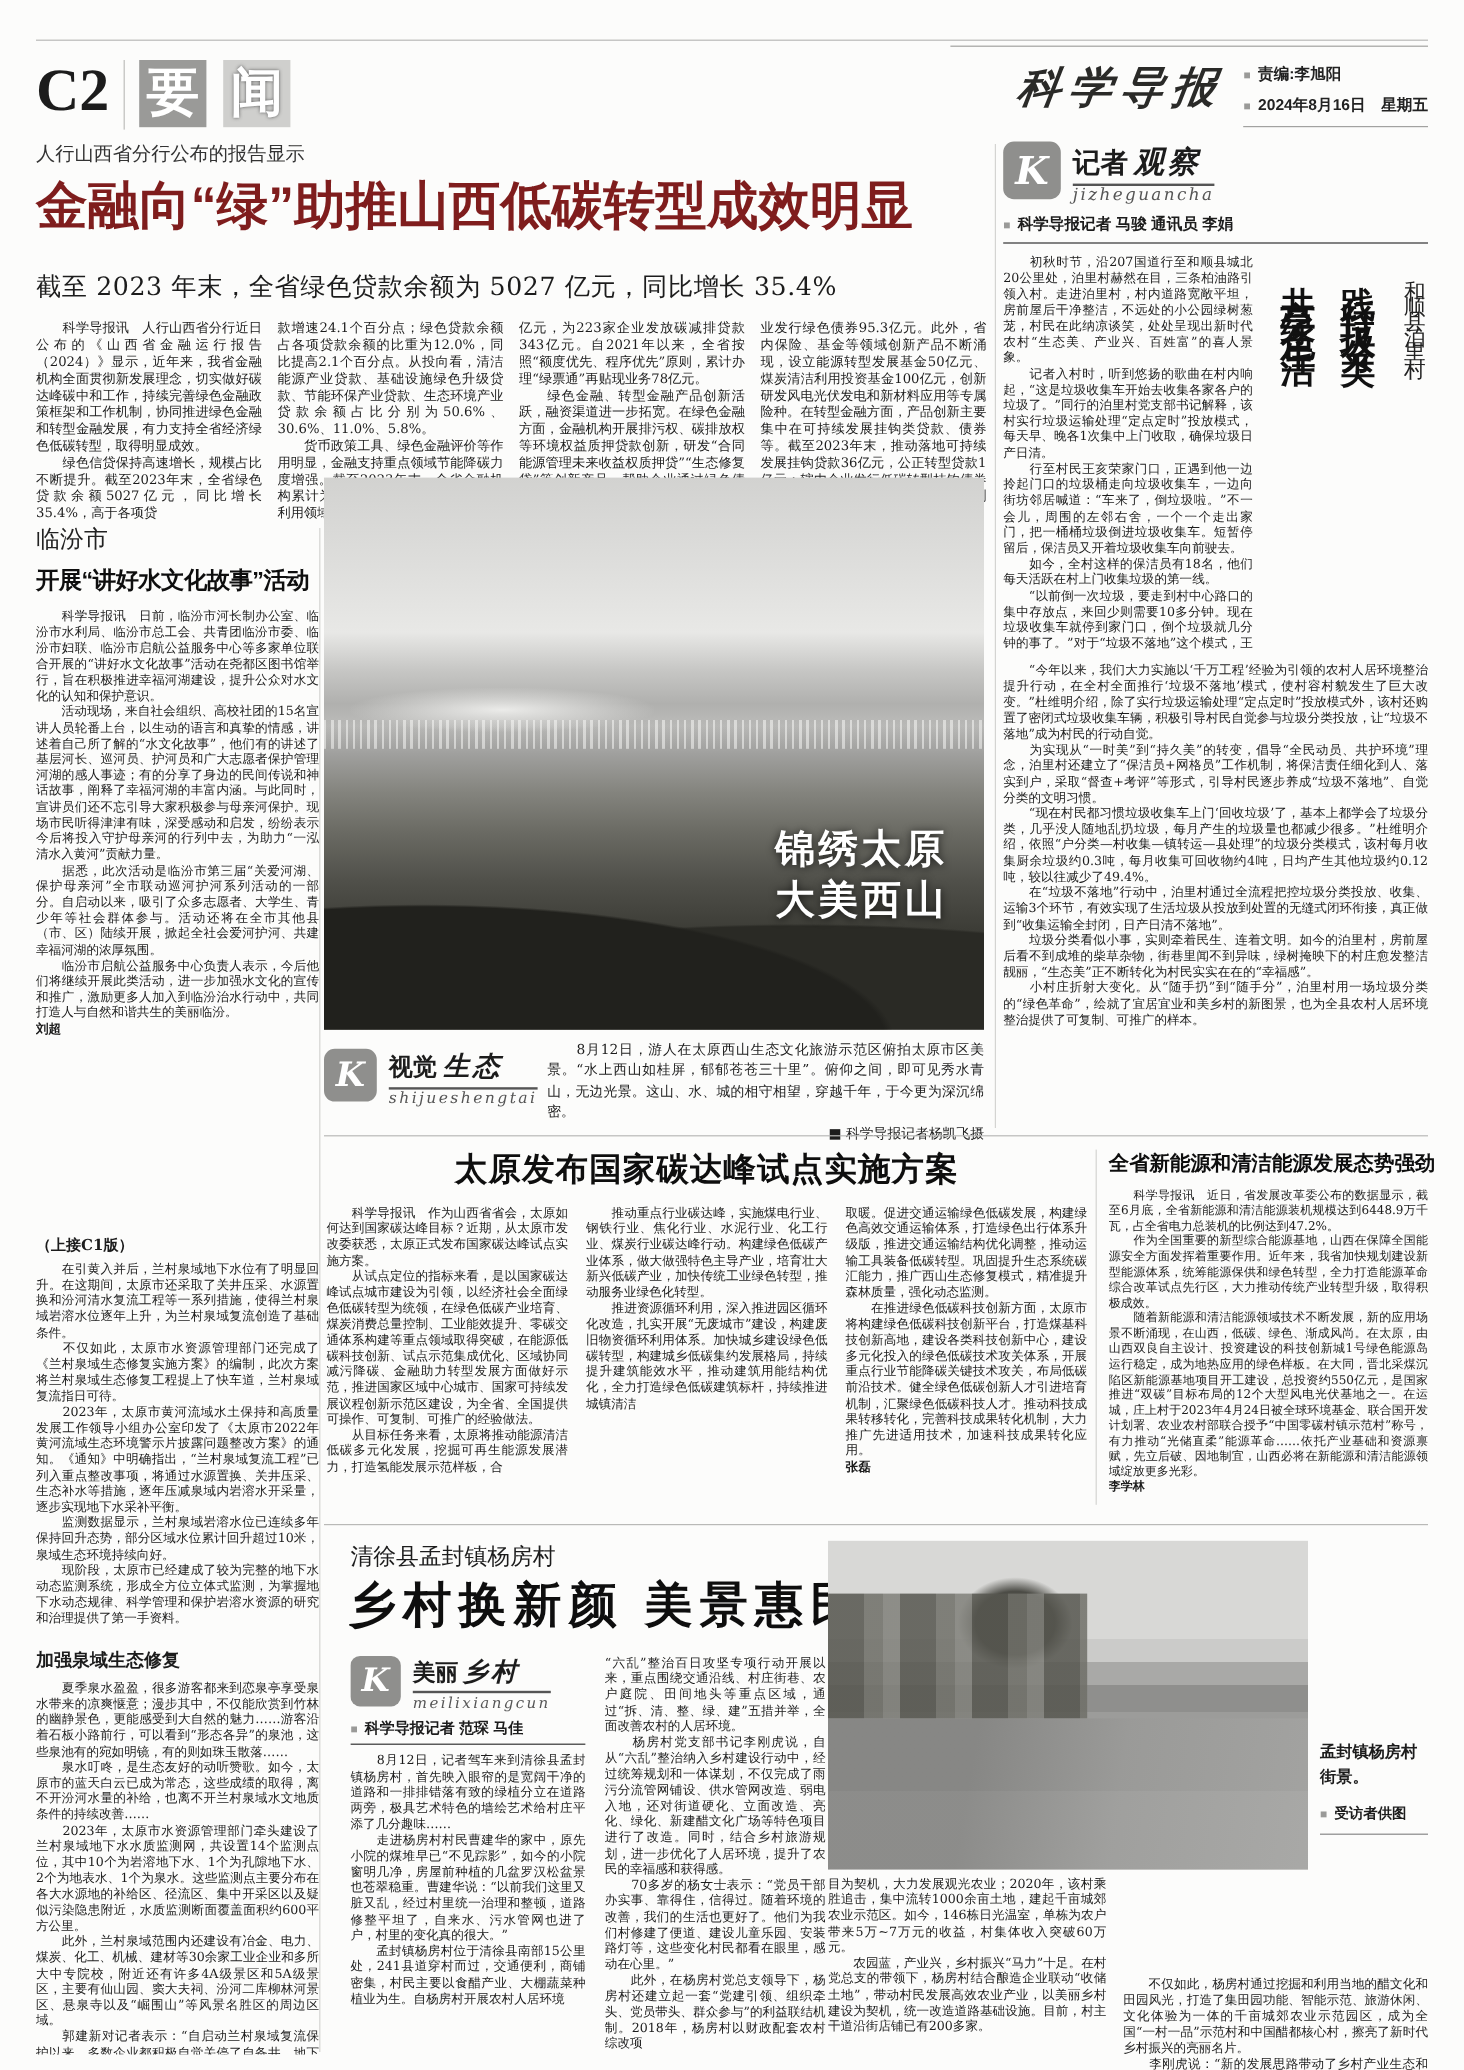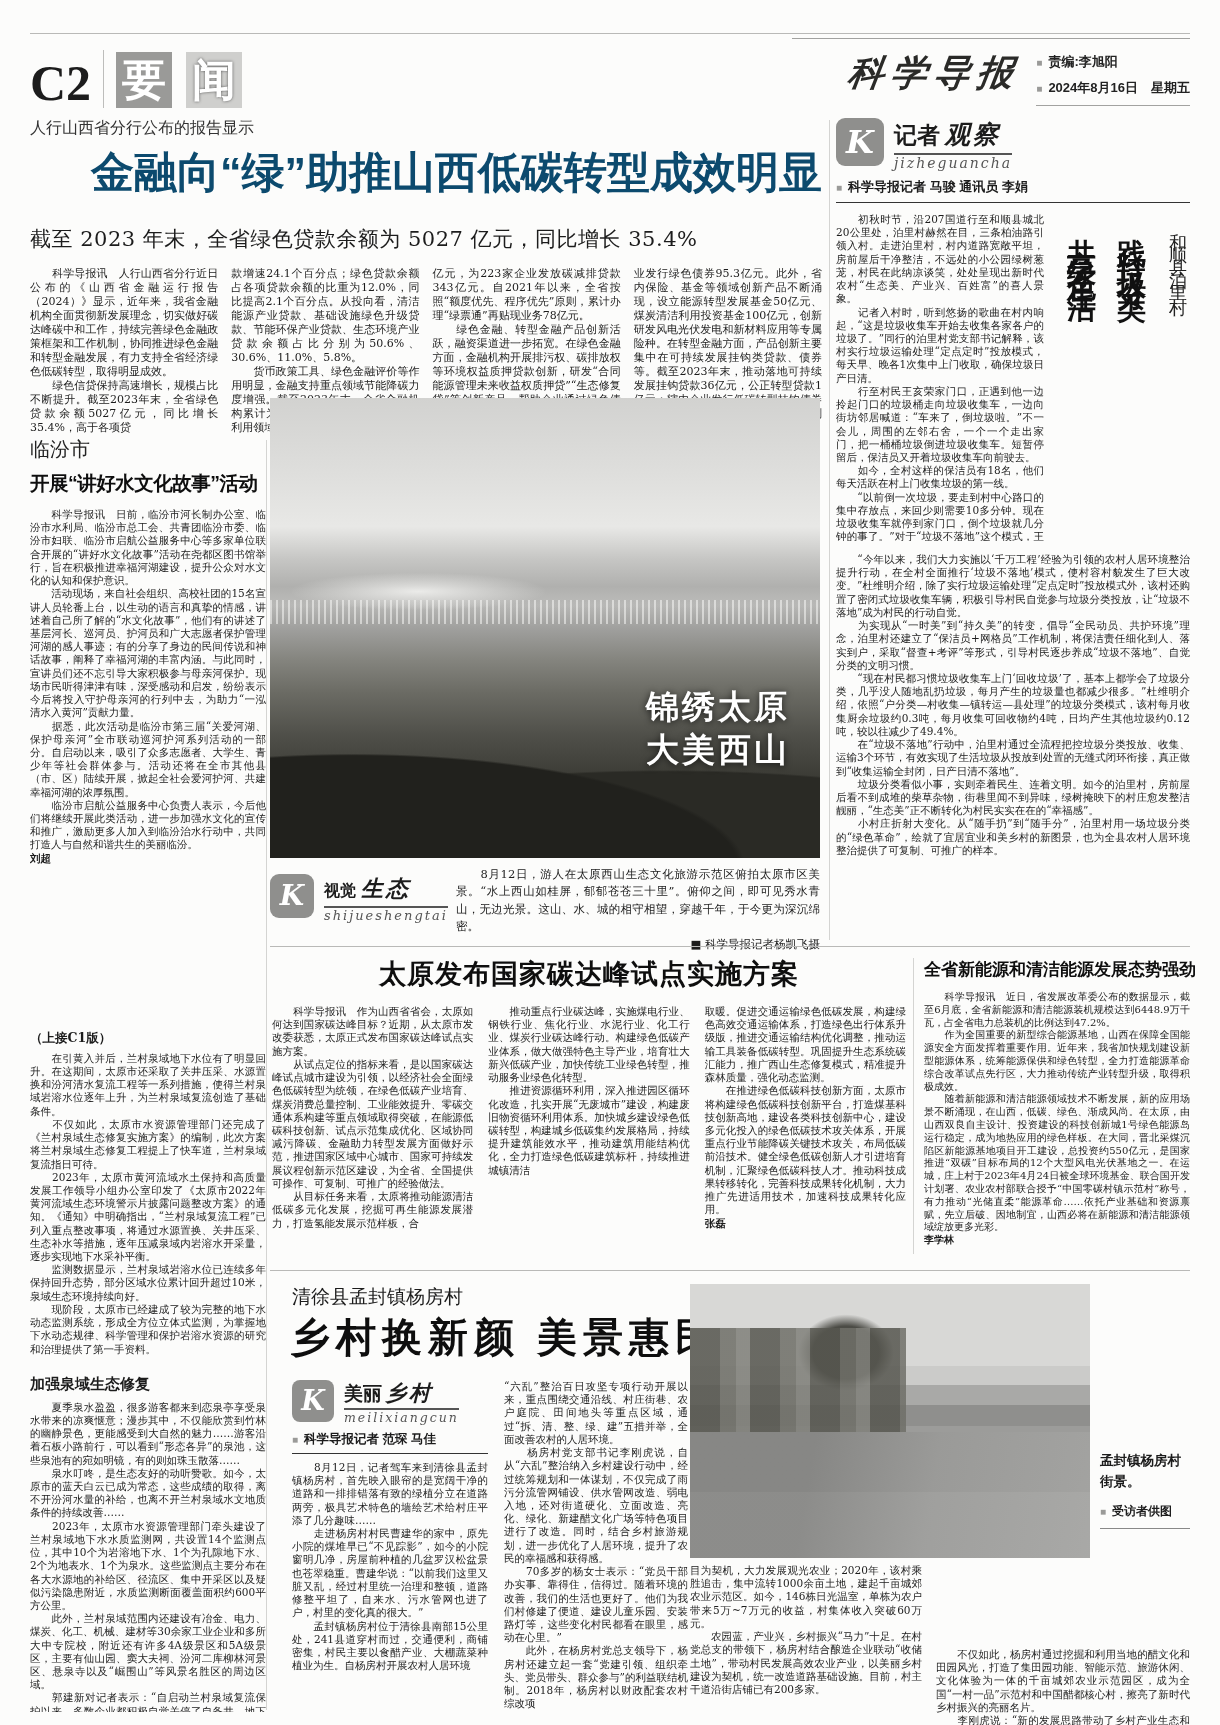--- a/index.html
+++ b/index.html
@@ -5,38 +5,38 @@
   html,body{margin:0;padding:0;}
   body{width:1220px;height:1725px;position:relative;background:#fcfcfb;overflow:hidden;
        font-family:"DejaVu Serif","Liberation Serif",serif;color:#1c1c1c;}
   .abs{position:absolute;}
   .hr{background:#b9b9b7;height:1px;}
   .vr{background:#d4d4d2;width:1px;}
   .bt p{margin:0;text-align:justify;}
   .bt{font-size:10.5px;line-height:1.26;}
   .author{text-align:right;font-weight:bold;margin-top:2px;}
   
-  #hdr-left{left:30px;top:50px;display:flex;align-items:flex-end;gap:12px;}
+  #hdr-left{left:30px;top:50px;display:flex;align-items:flex-start;gap:12px;}
   .c2{font-size:50px;font-weight:bold;font-family:"Liberation Serif",serif;line-height:1;}
   .hdiv{width:1px;height:58px;background:#bdbdbb;}
   .ywbox{width:56px;height:56px;text-align:center;line-height:56px;font-size:44px;font-weight:bold;
          font-family:"Liberation Sans",sans-serif;}
   .yw1{background:#9a9a98;color:#fff;}
   .yw2{background:#cfcfcd;color:#fff;text-shadow:0 0 3px #555;margin-left:2px;}
   #hdr-right{left:792px;top:38px;width:398px;border-top:1px solid #a2a2a0;padding-top:10px;
              display:flex;gap:16px;justify-content:flex-end;align-items:flex-start;}
   .masthead{font-style:italic;font-weight:bold;font-size:36px;letter-spacing:7px;transform:skewX(-8deg);
             display:inline-block;color:#2a2a28;white-space:nowrap;}
   .hdr-meta{font-family:"Liberation Sans",sans-serif;font-size:13px;font-weight:bold;line-height:2.0;
             border-bottom:1px solid #a2a2a0;padding-bottom:4px;color:#222;}
   .sq{color:#9a9a98;font-size:10px;margin-right:6px;}
   
   #lead{left:30px;top:118px;width:792px;}
   .kicker1{font-family:"Liberation Sans",sans-serif;font-size:16px;color:#333;margin-bottom:10px;}
-  .hl1{font-family:"Liberation Sans",sans-serif;font-weight:bold;font-size:43px;line-height:1.1;color:#0c4a6e;letter-spacing:0px;white-space:nowrap;text-align:right;}
+  .hl1{font-family:"Liberation Sans",sans-serif;font-weight:bold;font-size:43px;line-height:1.1;color:#7f1d1d;letter-spacing:0px;white-space:nowrap;}
   .subhead{font-size:21px;margin-top:29px;letter-spacing:0.5px;}
   #lead-cols{margin-top:14px;display:flex;gap:13px;height:172px;overflow:hidden;}
   #lead-cols .col{flex:1;font-size:11px;line-height:1.27;}
   
   #observer{left:836px;top:118px;width:354px;}
   .kbox{width:48px;height:48px;border-radius:9px;background:#8f8f8d;color:#fff;text-align:center;
         line-height:48px;font-size:32px;font-weight:bold;font-style:italic;flex:0 0 auto;}
   .logo-row{display:flex;gap:10px;align-items:flex-start;}
   .logo-t1{font-family:"Liberation Sans",sans-serif;font-weight:bold;font-size:23px;}
   .logo-t2{font-style:italic;font-weight:bold;font-size:25px;letter-spacing:3px;}
@@ -226,21 +226,21 @@
   <div class="p1-overlay">
     <div>锦绣太原</div>
     <div>大美西山</div>
   </div>
 </div>
 <div class="abs" id="cap-row">
   <div id="cap-logo">
     <div class="logo-row">
       <div class="kbox" style="width:44px;height:44px;line-height:44px;font-size:28px;">K</div>
       <div>
-        <div class="logo-line"><span class="logo-t1" style="font-size:16px;">视觉</span> <span class="logo-t2" style="font-size:22px;">生态</span></div>
+        <div class="logo-line"><span class="logo-t1" style="font-size:20px;">视觉</span> <span class="logo-t2" style="font-size:22px;">生态</span></div>
         <div class="pinyin" style="font-size:13px;">shijueshengtai</div>
       </div>
     </div>
   </div>
   <div id="cap-text">
     <span>　　8月12日，游人在太原西山生态文化旅游示范区俯拍太原市区美景。“水上西山如桂屏，郁郁苍苍三十里”。俯仰之间，即可见秀水青山，无边光景。这山、水、城的相守相望，穿越千年，于今更为深沉绵密。</span>
     <div class="credit">■ 科学导报记者杨凯飞摄</div>
   </div>
 </div>
 

